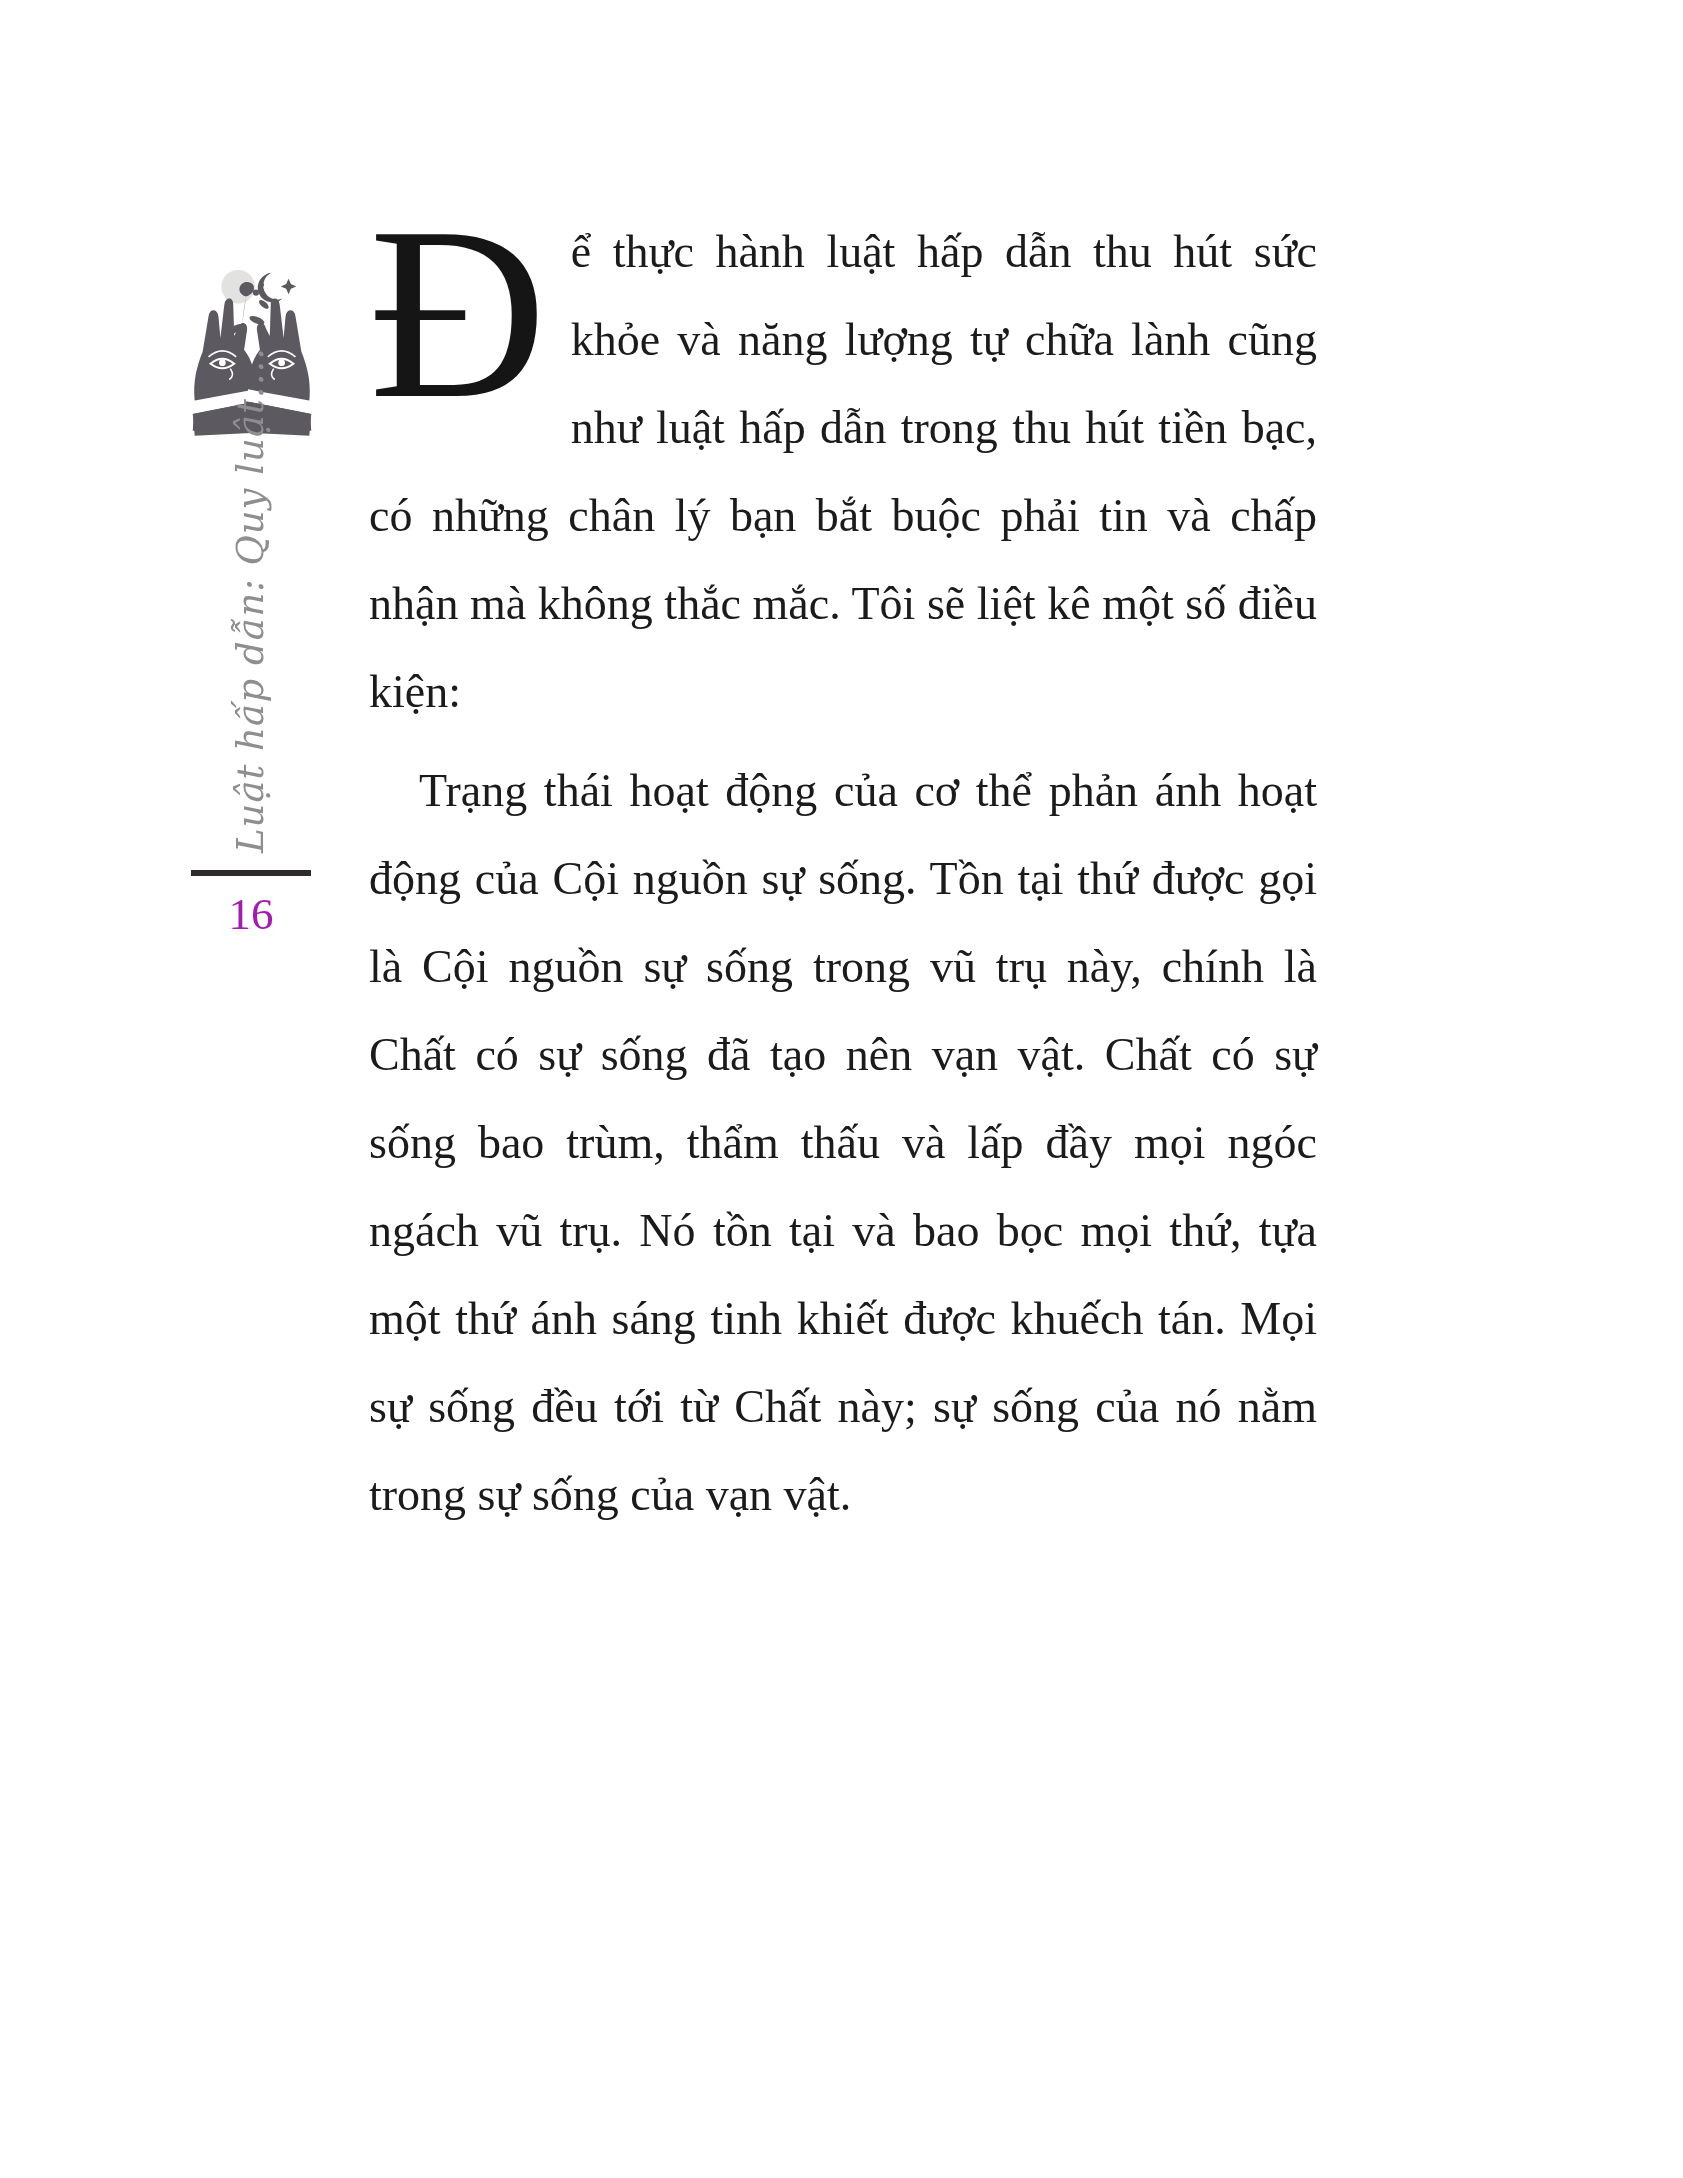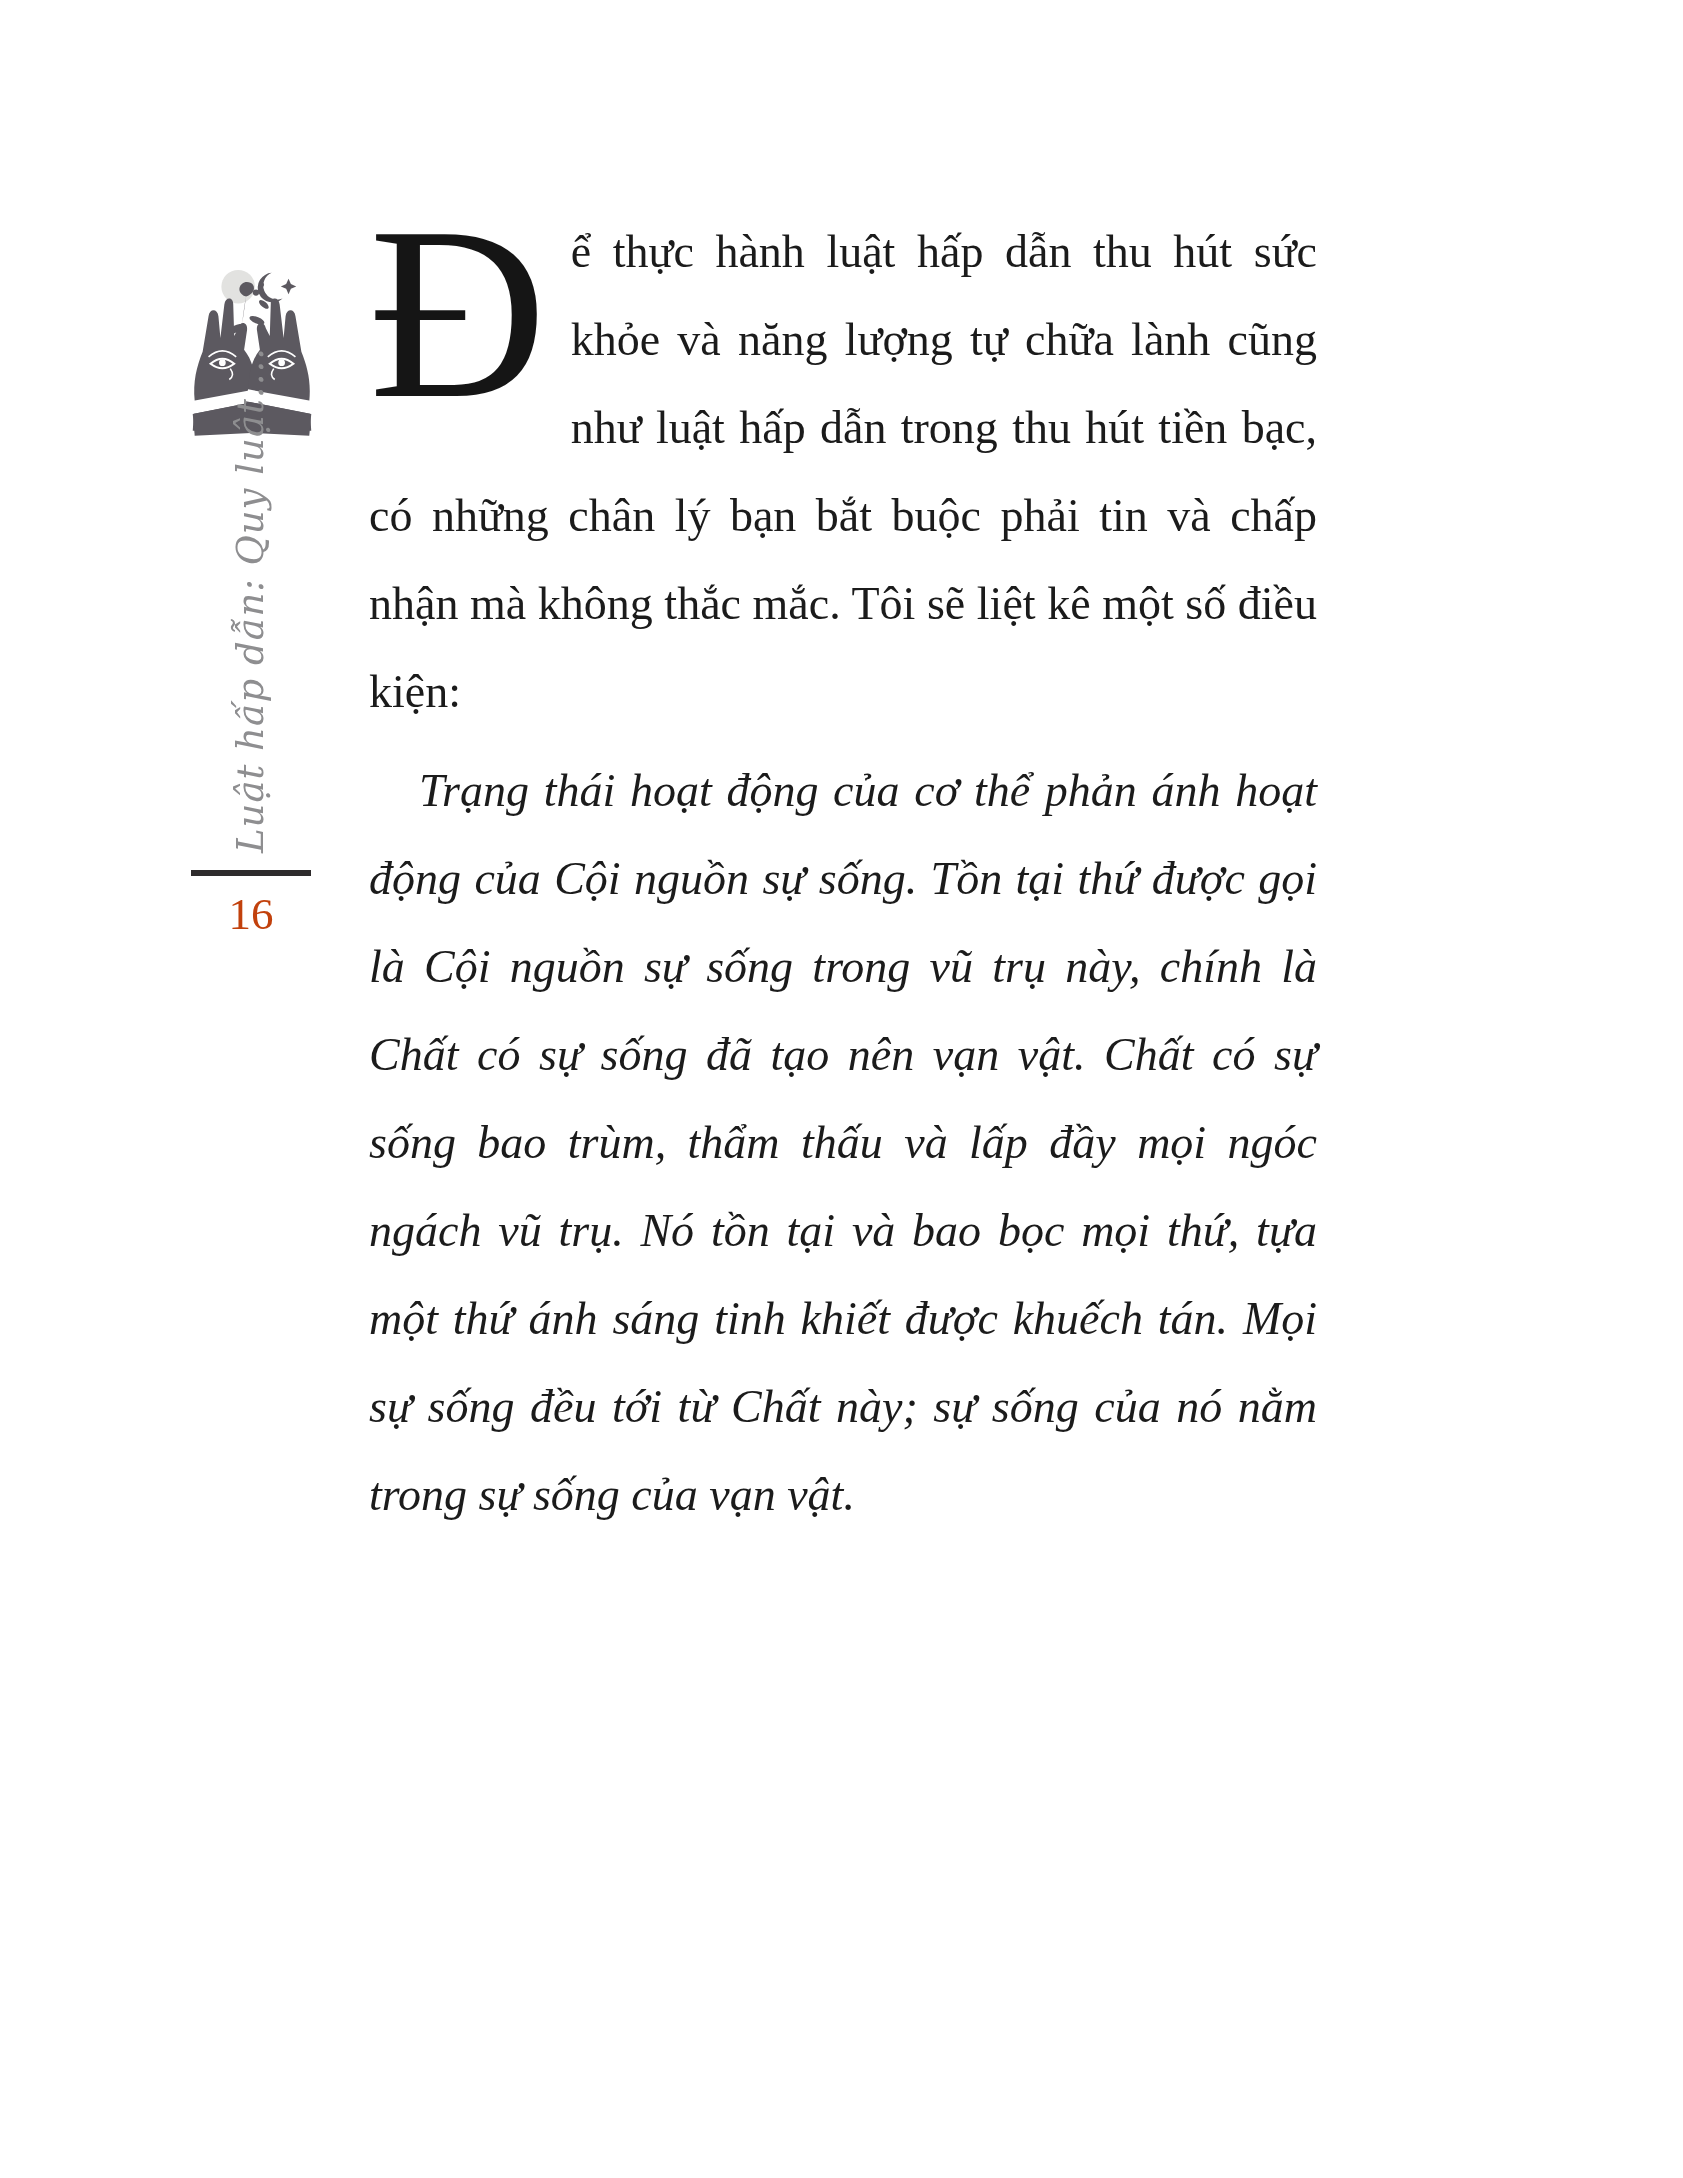--- a/index.html
+++ b/index.html
@@ -51,35 +51,35 @@
     background: #2e2b2c;
   }
   .page-number {
     position: absolute;
     left: 191px;
     top: 889px;
     width: 120px;
     text-align: center;
     font-size: 45px;
     line-height: 51px;
-    color: #c2410c;
+    color: #a21caf;
   }
 
   
   .text-block {
     position: absolute;
     left: 369px;
     top: 208px;
     width: 948px;
     font-size: 46px;
     line-height: 88px;
     text-align: justify;
   }
   .para { margin: 0; }
-  .para + .para { margin-top: 11px; font-style: italic; }
+  .para + .para { margin-top: 11px; }
   .para.indented { text-indent: 50px; }
   .para.continues { text-align-last: justify; }
   .drop-cap {
     float: left;
     font-size: 246px;
     line-height: 0.76;
     padding: 12px 24px 0 0;
     color: #151515;
   }
 </style>

